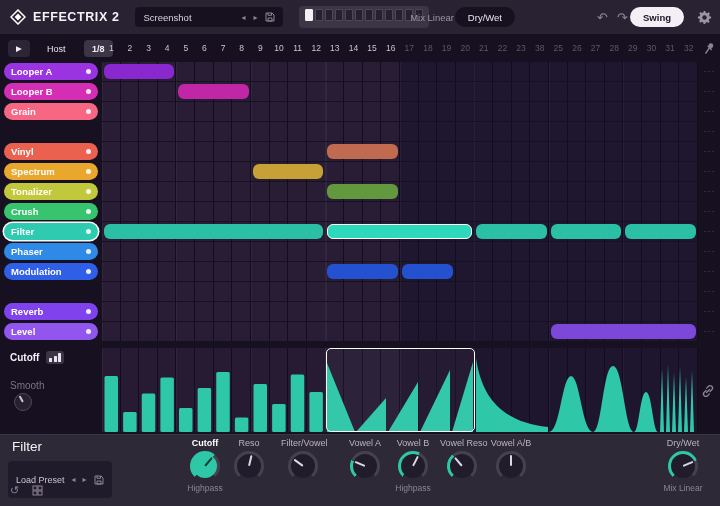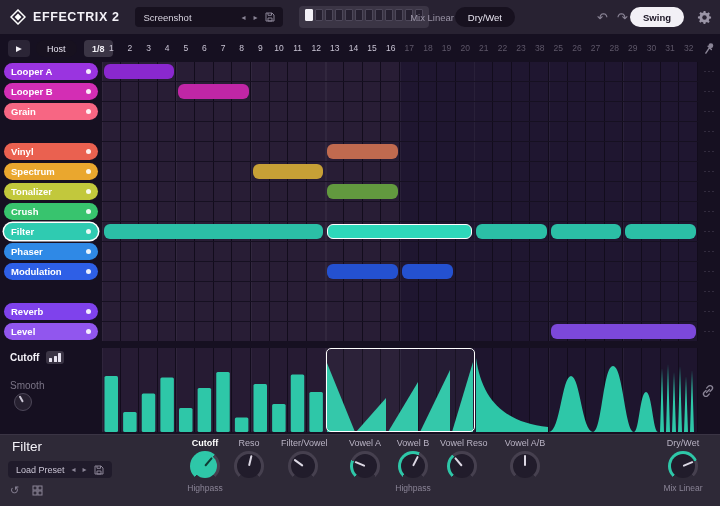--- a/index.html
+++ b/index.html
@@ -74,21 +74,21 @@
           repeating-linear-gradient(to right, transparent 0 17.625px, #120c1c 17.625px 18.625px),
           linear-gradient(to right,#261b33 0 298px,#1e152e 298px 596px);}
   .ed-sel{position:absolute;top:0;height:84px;border:1.5px solid #fff;border-radius:5px;
           box-sizing:border-box;background:rgba(255,255,255,0.03);z-index:3;pointer-events:none;}
   .link-icon{position:absolute;left:701px;top:36px;}
 
   
   .bottom{position:absolute;left:0;top:434px;width:720px;height:72px;background:#2e2937;border-top:1px solid #3a3444;box-sizing:border-box;}
   .b-title{position:absolute;left:12px;top:4px;font-size:13.5px;color:#f4f2f8;}
   .b-preset{position:absolute;left:8px;top:26px;height:17px;background:#201b2b;border-radius:4px;
-            display:flex;align-items:center;gap:7px;padding:0 8px;font-size:9px;color:#c9c4d4;}
+            display:flex;align-items:center;gap:7px;padding:10px 8px;font-size:9px;color:#c9c4d4;}
   .b-icons{position:absolute;left:10px;top:49px;display:flex;gap:13px;align-items:center;color:#8a8496;font-size:11px;}
   .knob{position:absolute;top:2px;width:44px;text-align:center;}
   .klabel{font-size:9px;color:#b9b3c4;height:12px;line-height:12px;white-space:nowrap;}
   .knob.active .klabel{color:#fff;font-weight:bold;}
   .kring{position:relative;width:30px;height:30px;border-radius:50%;margin:2px auto 0;}
   .kring.ring-teal{background:conic-gradient(from 225deg,#2ec7a8 0 var(--arc),#46404f var(--arc) 270deg,transparent 270deg);}
   .kring.ring-plain{background:conic-gradient(from 225deg,#46404f 0 270deg,transparent 270deg);}
   .kbody{position:absolute;left:3px;top:3px;width:24px;height:24px;border-radius:50%;background:#211c2b;}
   .kbody.teal{background:#2ec7a8;}
   .kneedle{position:absolute;left:50%;top:50%;width:2px;height:11px;margin-left:-1px;margin-top:-11px;
@@ -421,21 +421,21 @@
           <div class="ksub">Highpass</div>
         </div>
         <div class="knob" style="left: 440px;">
           <div class="klabel">Vowel Reso</div>
           <div class="kring ring-teal" style="--arc: 94.5deg;">
             <div class="kbody">
               <div class="kneedle" style="transform: rotate(-40.5deg);"></div>
             </div>
           </div>
         </div>
-        <div class="knob" style="left: 503px;">
+        <div class="knob" style="left: 489px;">
           <div class="klabel">Vowel A/B</div>
           <div class="kring ring-plain" style="--arc: 135deg;">
             <div class="kbody">
               <div class="kneedle" style="transform: rotate(0deg);"></div>
             </div>
           </div>
         </div>
         <div class="knob" style="left: 661px;">
           <div class="klabel">Dry/Wet</div>
           <div class="kring ring-teal" style="--arc: 202.5deg;">

